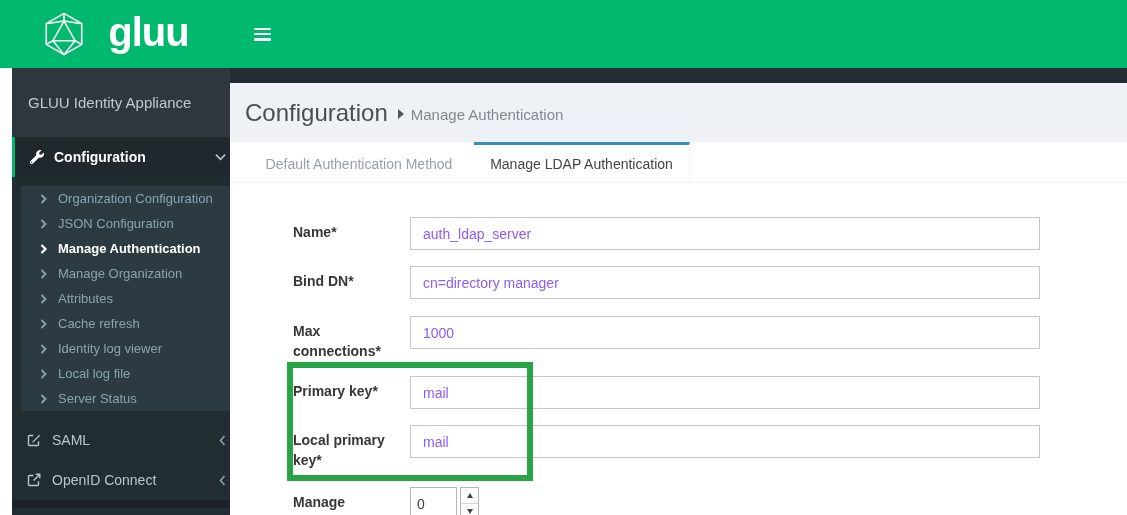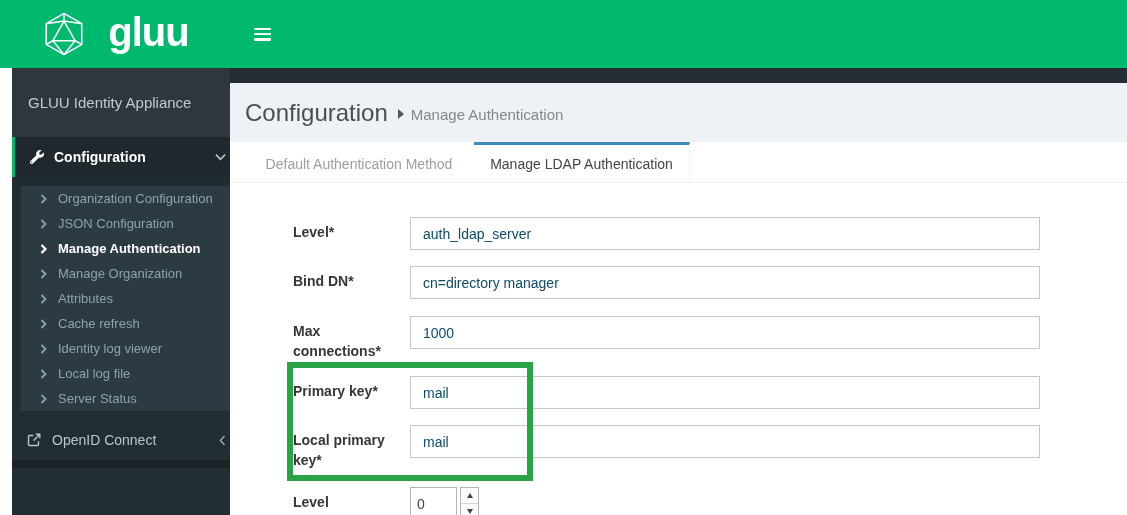--- a/index.html
+++ b/index.html
@@ -90,21 +90,21 @@
   .tab.inactive { width:230px; color:#9a9fa4; }
 
   .form-panel { position:relative; height:332px; background:#fff; }
   .form-row { position:absolute; left:0; width:100%; }
   .field-label {
     position:absolute; left:63px; top:5px; width:108px;
     font-size:14px; font-weight:bold; color:#373737; line-height:20px;
   }
   .text-input {
     position:absolute; left:180px; top:0; width:630px; height:33px;
-    border:1px solid #c6c6c6; background:#fff; color:#0c4a6e;
+    border:1px solid #c6c6c6; background:#fff; color:#8b5cf6;
     font-family:"Liberation Sans", sans-serif; font-size:14px; padding:0 12px;
     border-radius:0; outline:none;
   }
   .number-input {
     position:absolute; left:180px; top:0; width:47px; height:33px;
     border:1px solid #b4b4b4; background:#fff; color:#444;
     font-family:"Liberation Sans", sans-serif; font-size:14px; padding:0 6px;
     border-radius:0; outline:none;
   }
   .spinner {
@@ -237,20 +237,34 @@
           <li class="sub-item">
             <span class="chev">
               <svg class="icon" width="7" height="10" viewBox="0 0 7 10" fill="none" stroke="currentColor" stroke-width="1.8">
                 <polyline points="1.5,1 5.5,5 1.5,9"></polyline>
               </svg>
             </span>
             <span>Server Status</span>
           </li>
         </ul>
 
+      <li class="side-section">
+        <span class="s-icon">
+          <svg class="icon" width="14" height="14" viewBox="0 0 14 14" fill="none" stroke="currentColor" stroke-width="1.4">
+            <path d="M11.5 8.2 v3.3 a1 1 0 0 1 -1 1 h-8 a1 1 0 0 1 -1 -1 v-8 a1 1 0 0 1 1 -1 h3.8"></path>
+            <path d="M5.6 8.4 L12.2 1.8 l0.9 0.9 L6.5 9.3 l-1.4 0.5 z" fill="currentColor" stroke="none"></path>
+          </svg>
+        </span>
+        <span>SAML</span>
+        <span class="chev-left">
+          <svg class="icon" width="7" height="11" viewBox="0 0 7 11" fill="none" stroke="currentColor" stroke-width="1.6">
+            <polyline points="5.5,1 1.5,5.5 5.5,10"></polyline>
+          </svg>
+        </span>
+      </li>
 
       <li class="side-section">
         <span class="s-icon">
           <svg class="icon" width="14" height="14" viewBox="0 0 14 14" fill="none" stroke="currentColor" stroke-width="1.4">
             <path d="M11.5 8.2 v3.3 a1 1 0 0 1 -1 1 h-8 a1 1 0 0 1 -1 -1 v-8 a1 1 0 0 1 1 -1 h3.8"></path>
             <polyline points="8.8,1.2 12.8,1.2 12.8,5.2"></polyline>
             <line x1="6.6" y1="7.4" x2="12.6" y2="1.4"></line>
           </svg>
         </span>
         <span>OpenID Connect</span>
@@ -279,41 +293,41 @@
       </div>
       <div class="tab active">
         <span>Manage LDAP Authentication</span>
       </div>
     </div>
 
     <div class="form-panel">
 
       <div class="annotation-rect"></div>
     <div class="form-row" style="top: 34px;">
-          <div class="field-label">Level*</div>
+          <div class="field-label">Name*</div>
           <input class="text-input" type="text" value="auth_ldap_server" style="">
         </div>
         <div class="form-row" style="top: 83px;">
           <div class="field-label">Bind DN*</div>
           <input class="text-input" type="text" value="cn=directory manager" style="">
         </div>
         <div class="form-row" style="top: 133px;">
           <div class="field-label">Max connections*</div>
           <input class="text-input" type="text" value="1000" style="">
         </div>
         <div class="form-row" style="top: 193px;">
           <div class="field-label">Primary key*</div>
           <input class="text-input" type="text" value="mail" style="">
         </div>
         <div class="form-row" style="top: 242px;">
           <div class="field-label">Local primary key*</div>
           <input class="text-input" type="text" value="mail" style="">
         </div>
         <div class="form-row" style="top: 304px;">
-          <div class="field-label">Level</div>
+          <div class="field-label">Manage</div>
           <input class="number-input" type="text" value="0" style="">
           <div class="spinner">
             <div class="spin-btn up">
               <span class="tri-up"></span>
             </div>
             <div class="spin-btn down">
               <span class="tri-down"></span>
             </div>
           </div>
         </div>

